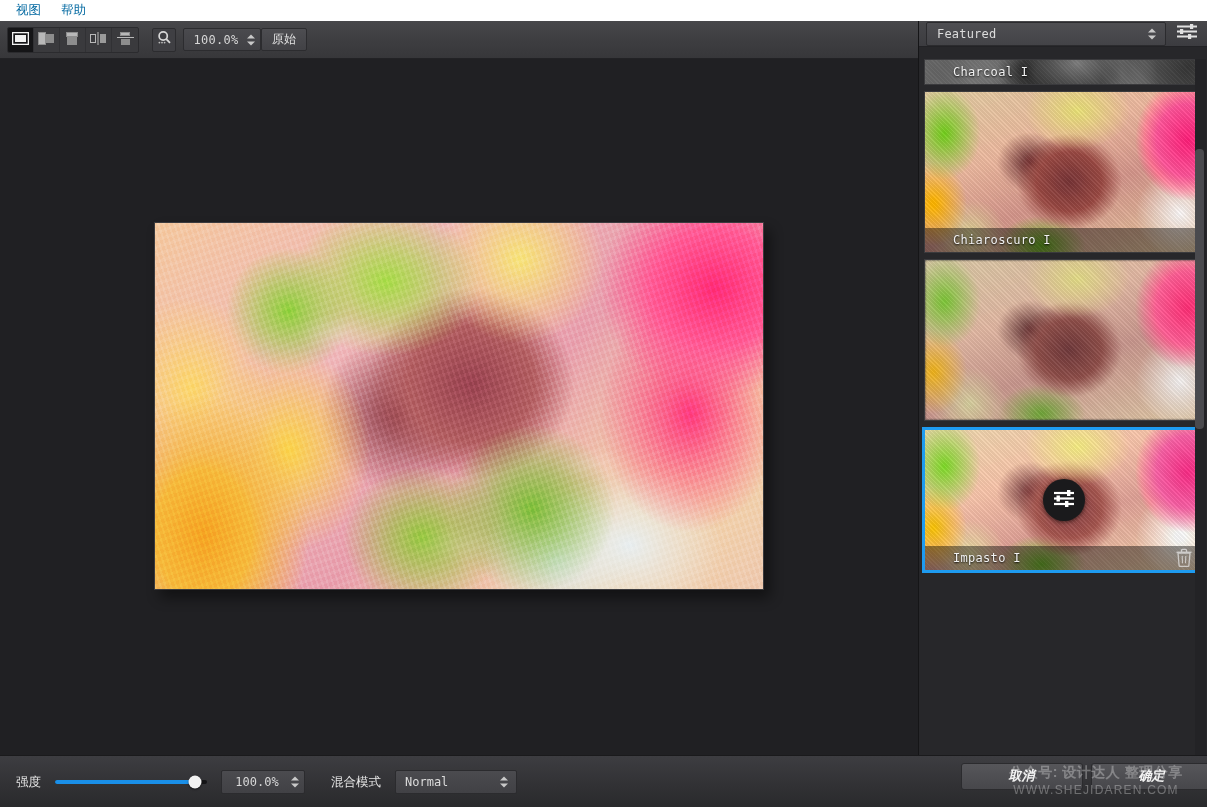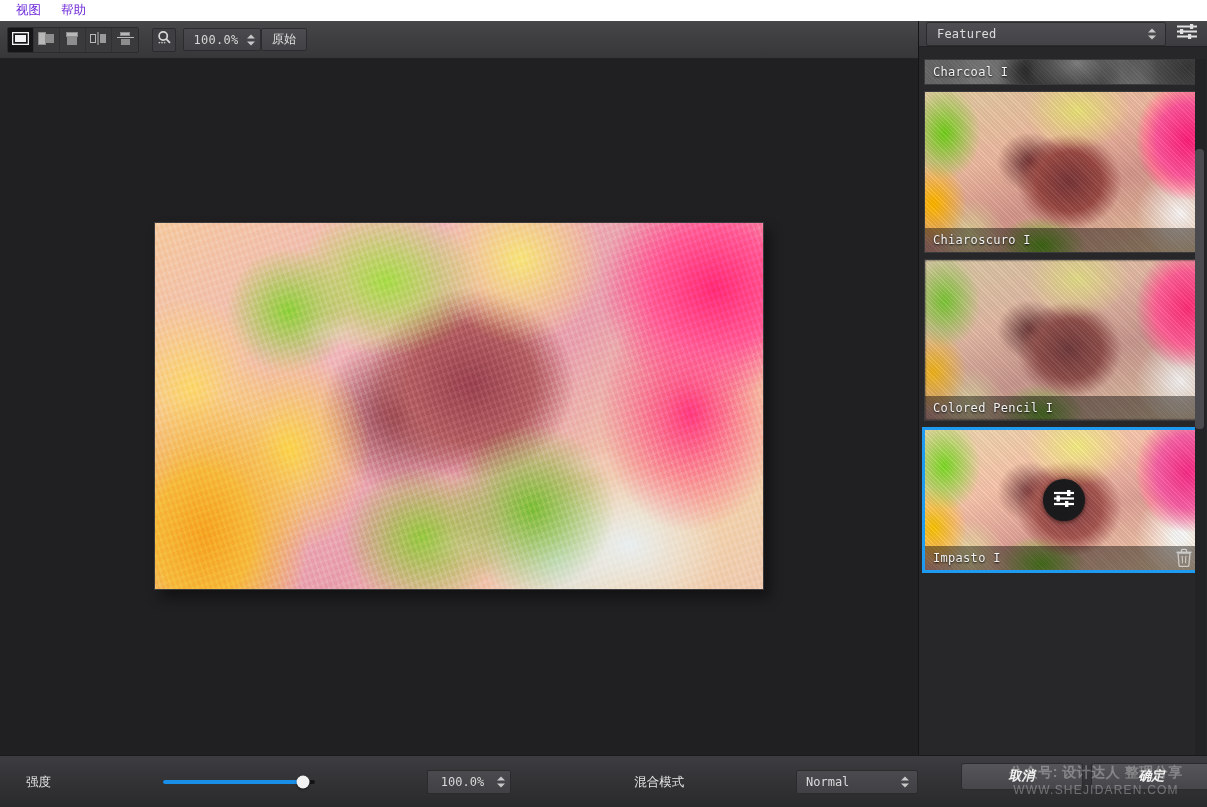--- a/index.html
+++ b/index.html
@@ -18,21 +18,21 @@
   
   .menubar {
     position: absolute; left: 0; top: 0;
     width: 1207px; height: 21px;
     background: #ffffff;
     display: flex; align-items: center;
     padding-left: 8px;
     gap: 4px;
   }
   .menu-item {
-    font-size: 12.5px; color: #6d28d9;
+    font-size: 12.5px; color: #0369a1;
     padding: 1px 8px 2px 8px;
     line-height: 16px;
     white-space: nowrap;
     cursor: default;
   }
 
   
   .toolbar {
     position: absolute; left: 0; top: 21px;
     width: 1207px; height: 38px;
@@ -232,21 +232,21 @@
     position: relative;
     width: 100%; height: 160px;
     overflow: hidden;
   }
   .preset-item.first .thumb { height: 24px; }
   .preset-item .label-bar {
     position: absolute; left: 0; bottom: 0;
     width: 100%; height: 24px;
     background: rgba(0,0,0,.42);
     display: flex; align-items: center;
-    padding: 0 8px;
+    padding: 0 28px;
   }
   .preset-item .label-bar .nm {
     font-family: "DejaVu Sans Mono", monospace;
     font-size: 12px; color: #f2f2f2;
     letter-spacing: .3px;
     text-shadow: 0 1px 2px rgba(0,0,0,.9);
   }
   .preset-item.selected {
     border: 3px solid #1e9bf0;
     margin-left: -2px; margin-right: -2px;
@@ -312,21 +312,21 @@
   .bottombar {
     position: absolute; left: 0; top: 755px;
     width: 1207px; height: 52px;
     background: linear-gradient(to bottom,#3d3d41 0%,#313134 60%,#292a2c 100%);
     border-top: 1px solid #1a1a1c;
   }
   .bb-left {
     position: absolute; left: 0; top: 0;
     width: 918px; height: 52px;
     display: flex; align-items: center;
-    padding-left: 26px; gap: 14px; justify-content: space-between;
+    padding-left: 16px; gap: 14px;
   }
   .bb-label {
     font-size: 12.5px; color: #e6e6e6;
     white-space: nowrap;
   }
   .slider {
     position: relative;
     width: 152px; height: 16px;
     display: flex; align-items: center;
     cursor: pointer;
@@ -551,23 +551,20 @@
           <div class="label-bar">
             <span class="nm">Chiaroscuro I</span>
           </div>
         </div>
       </div>
 
       <div class="preset-item">
         <div class="thumb">
           <div class="th-base th-soft"></div>
           <div class="th-noise"></div>
-          <div class="label-bar">
-            <span class="nm">Colored Pencil I</span>
-          </div>
         </div>
       </div>
 
 
       <div class="preset-item selected">
         <div class="thumb">
           <div class="th-base th-impasto"></div>
           <div class="th-noise"></div>
 
           <div class="gear-overlay">

